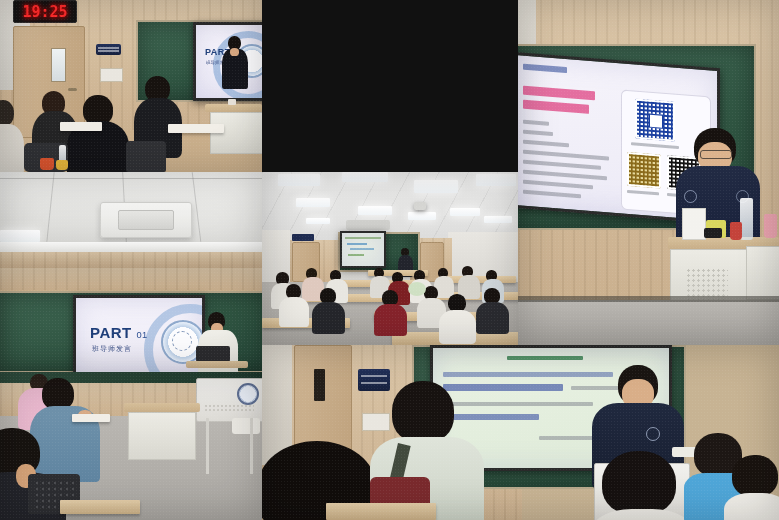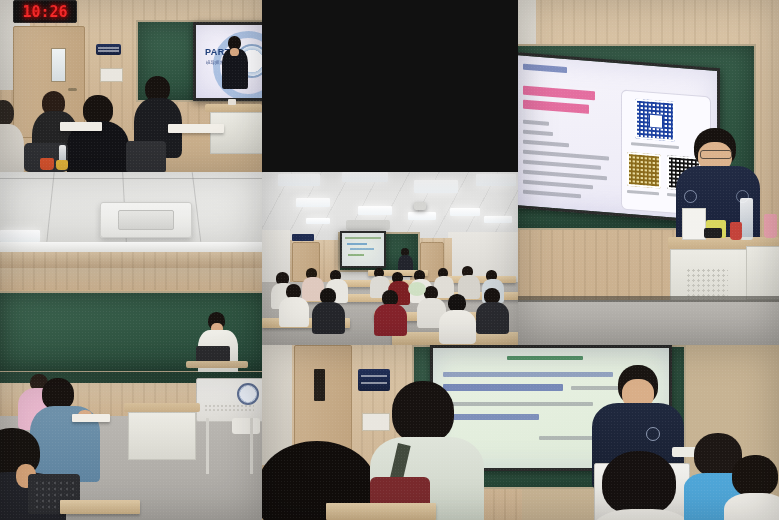--- a/index.html
+++ b/index.html
@@ -77,21 +77,21 @@
 </head>
 <body>
 
 <div class="collage">
 
   <div class="panel" style="left:0;top:0;width:262px;height:172px;background:#cbb08c;">
     <div class="wallwood" style="left:0;top:0;width:262px;height:130px;"></div>
     <div class="wallpaint" style="left:0;top:0;width:30px;height:90px;background:linear-gradient(180deg,#e2dfd8,#d2cfc8);"></div>
 
     <div class="clock" style="left:13px;top:0px;width:62px;height:21px;">
-      <span style="font-size:15px;">10:26</span>
+      <span style="font-size:15px;">19:25</span>
     </div>
 
     <div class="doorwood" style="left:13px;top:26px;width:70px;height:110px;"></div>
     <div style="position:absolute;left:51px;top:48px;width:13px;height:32px;background:linear-gradient(180deg,#eef2f3,#d5dcdf);border:1px solid #9d8c6f;"></div>
     <div style="position:absolute;left:68px;top:88px;width:9px;height:3px;background:#8b7a5d;border-radius:2px;"></div>
 
     <div class="signplate" style="left:96px;top:44px;width:25px;height:11px;">
         <i></i>
         <i></i>
       </div>
@@ -160,20 +160,32 @@
     <div class="lightpanel" style="left:0;top:58px;width:40px;height:12px;opacity:.9;"></div>
     <div style="position:absolute;left:0;top:70px;width:262px;height:10px;background:linear-gradient(180deg,#fbfbfa,#e9e9e6);"></div>
     <div class="wallwood" style="left:0;top:80px;width:262px;height:16px;"></div>
     <div class="vig"></div>
       <div class="grain"></div>
   </div>
 
   <div class="panel" style="left:0;top:268px;width:262px;height:104px;background:#cdb28d;">
     <div class="wallwood" style="left:0;top:0;width:262px;height:22px;"></div>
     <div class="board" style="left:-4px;top:23px;width:272px;height:78px;"></div>
+    <div class="screen" style="left:73px;top:27px;width:126px;height:76px;">
+      <div class="slidewrap">
+        <div class="logo-ring" style="left:68px;top:6px;width:74px;height:74px;border-width:9px;border-color:#a9c0e0;"></div>
+        <div class="logo-emblem" style="left:85px;top:22px;width:40px;height:40px;"></div>
+        <div style="position:absolute;left:96px;top:33px;width:18px;height:18px;border-radius:50%;border:1px dashed #7f95b8;"></div>
+        <div class="slide-part" style="left:14px;top:26px;font-size:15px;">
+          <span>PART</span>
+          <span class="slide-num">01</span>
+        </div>
+        <div class="slide-sub" style="left:16px;top:46px;font-size:7px;letter-spacing:1px;">班导师发言</div>
+      </div>
+    </div>
 
     <div class="person" style="left:198px;top:44px;">
       <div class="head" style="left:10px;top:0;width:17px;height:18px;background:#181310;"></div>
       <div class="skin" style="left:13px;top:11px;width:12px;height:11px;"></div>
       <div class="body" style="left:0;top:18px;width:40px;height:56px;background:linear-gradient(180deg,#f0efe9,#dddcd4);border-radius:30% 30% 6% 6%;"></div>
     </div>
     <div class="laptop" style="left:196px;top:78px;width:34px;height:16px;"></div>
     <div class="desk" style="left:186px;top:93px;width:62px;height:7px;"></div>
     <div class="vig"></div>
       <div class="grain"></div>

